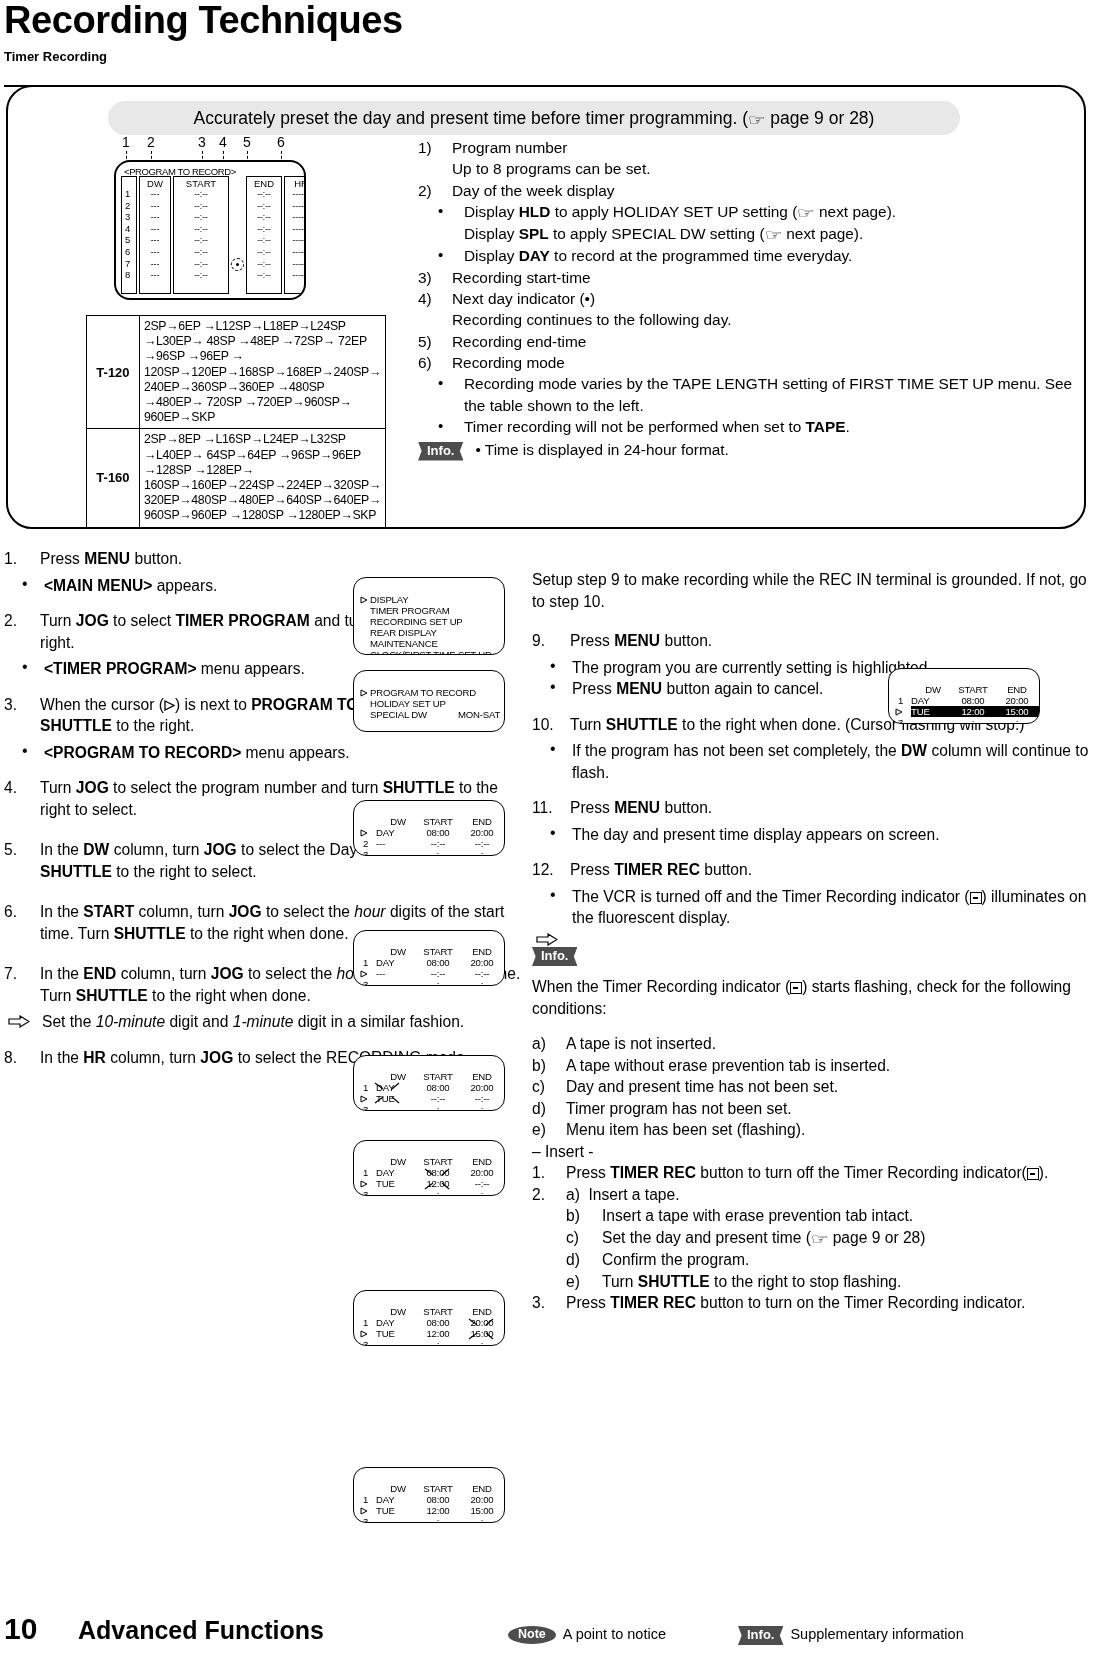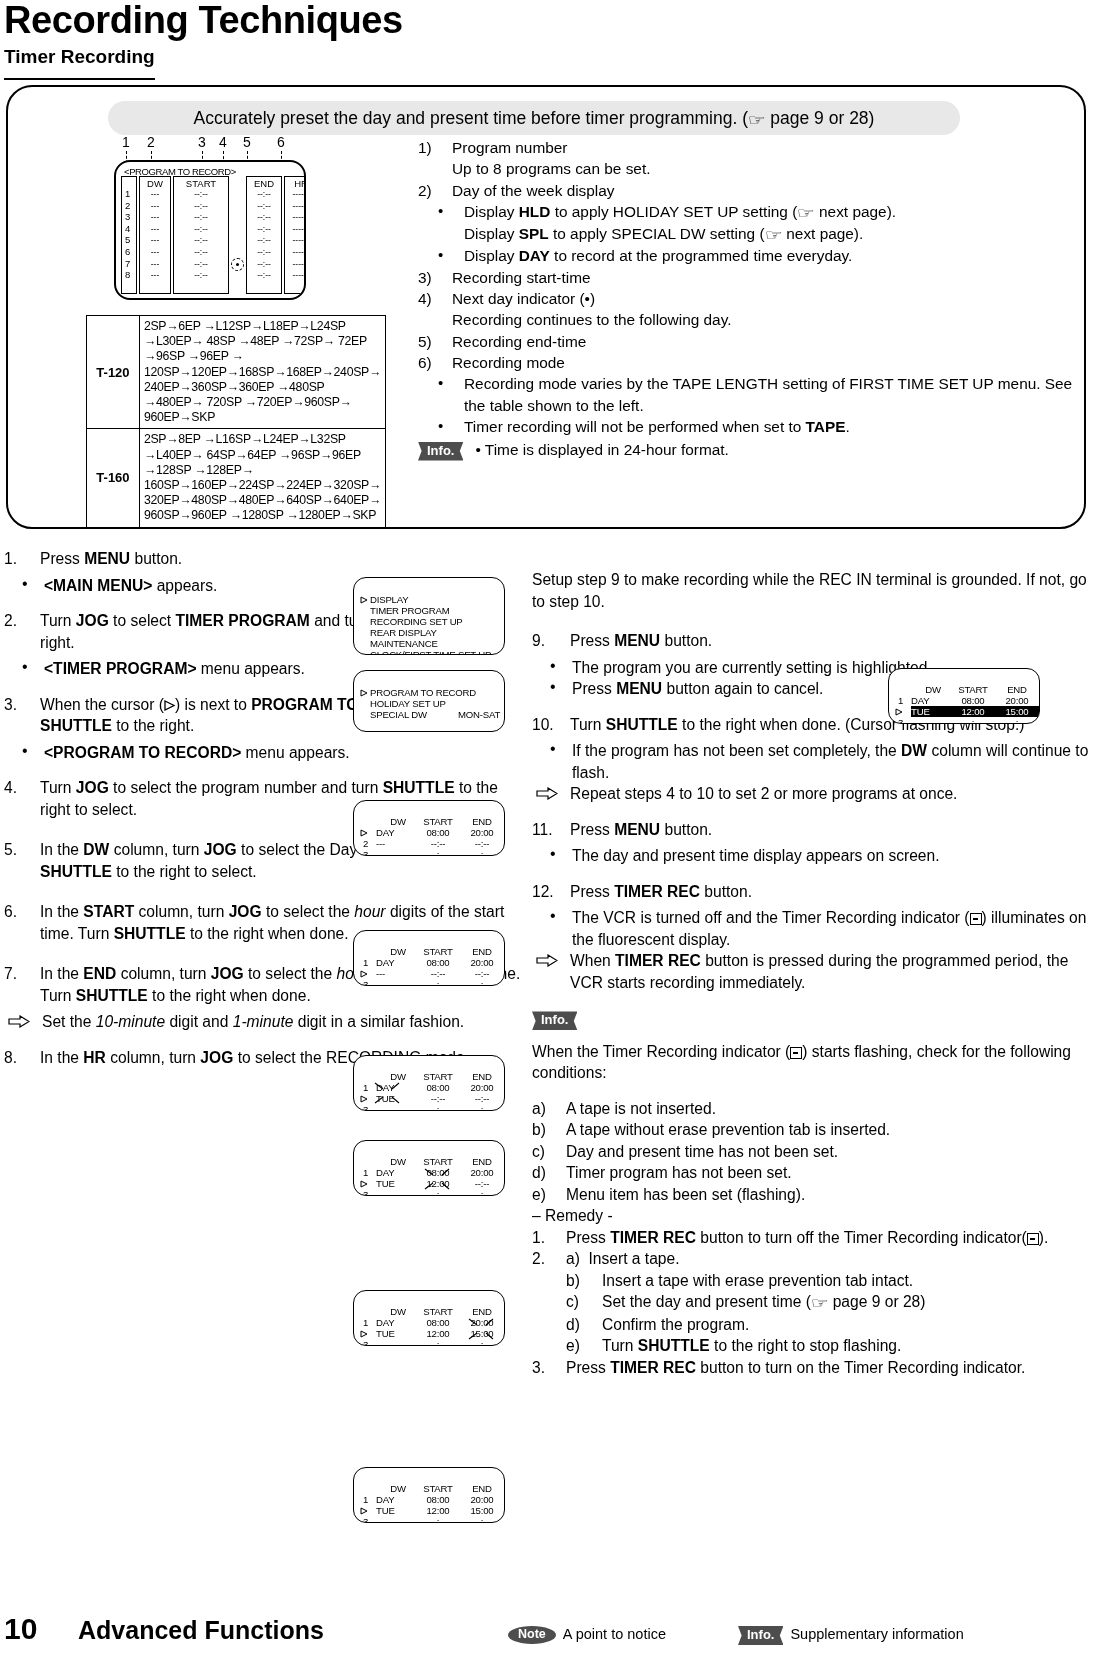--- a/index.html
+++ b/index.html
@@ -30,24 +30,24 @@
     top: -2px;
     font-size: 38px;
     font-weight: bold;
     letter-spacing: -0.4px;
     line-height: 44px;
   }
   #section-title {
     position: absolute;
     left: 4px;
     top: 46px;
-    font-size: 19px;
+    font-size: 13px;
     font-weight: bold;
     border-bottom: 2.4px solid #000;
-    padding-bottom: 10px;
+    padding-bottom: 17px;
     line-height: 22px;
   }
 
   
   #callout-box {
     position: absolute;
     left: 6px;
     top: 85px;
     width: 1080px;
     height: 444px;
@@ -593,41 +593,38 @@
 
   <div id="col-right">
     <div class="intro">Setup step 9 to make recording while the REC IN terminal is grounded.  If not, go to step 10.</div>
     <div id="right-steps">
         <div class="step wide"><span class="num">9.</span><span>Press <b>MENU</b> button.</span></div>
         <div class="bul"><span class="d">•</span><span>The program you are currently setting is highlighted.</span></div>
         <div class="bul"><span class="d">•</span><span>Press <b>MENU</b> button again to cancel.</span></div>
         <div class="sp"></div>
         <div class="step wide"><span class="num">10.</span><span>Turn <b>SHUTTLE</b> to the right when done. (Cursor flashing will stop.)</span></div>
         <div class="bul"><span class="d">•</span><span>If the program has not been set completely, the <b>DW</b> column will continue to flash.</span></div>
-        <div class="arrowline"><span class="ar"><span class="arrow-glyph"><svg width="22" height="13" viewBox="0 0 22 13">
-                <path d="M1 4 L12 4 L12 1 L21 6.5 L12 12 L12 9 L1 9 Z" fill="none" stroke="#000" stroke-width="1.2"></path>
-              </svg></span></span><span>Repeat steps 4 to 10 to set 2 or more programs at once.</span></div>
         <div class="sp"></div>
         <div class="step wide"><span class="num">11.</span><span>Press <b>MENU</b> button.</span></div>
         <div class="bul"><span class="d">•</span><span>The day and present time display appears on screen.</span></div>
         <div class="sp"></div>
         <div class="step wide"><span class="num">12.</span><span>Press <b>TIMER REC</b> button.</span></div>
         <div class="bul"><span class="d">•</span><span>The VCR is turned off and the Timer Recording indicator (<span class="timericon"></span>) illuminates on the fluorescent display.</span></div>
         <div class="arrowline"><span class="ar"><span class="arrow-glyph"><svg width="22" height="13" viewBox="0 0 22 13">
                 <path d="M1 4 L12 4 L12 1 L21 6.5 L12 12 L12 9 L1 9 Z" fill="none" stroke="#000" stroke-width="1.2"></path>
-              </svg></span></span><span>When <b>TIMER REC</b> button is pressed during the programmed period, the VCR starts recording immediately.</span></div>
+              </svg></span></span></div>
         <div class="sp"></div>
         <div style="margin:2px 0 10px 0;"><span class="info-badge">Info.</span></div>
         <div style="margin-bottom:14px;">When the Timer Recording indicator (<span class="timericon"></span>) starts flashing, check for the following conditions:</div>
         <div class="lett"><span class="mk">a)</span><span>A tape is not inserted.</span></div>
         <div class="lett"><span class="mk">b)</span><span>A tape without erase prevention tab is inserted.</span></div>
         <div class="lett"><span class="mk">c)</span><span>Day and present time has not been set.</span></div>
         <div class="lett"><span class="mk">d)</span><span>Timer program has not been set.</span></div>
         <div class="lett"><span class="mk">e)</span><span>Menu item has been set (flashing).</span></div>
-        <div>– Remedy -</div>
+        <div>– Insert -</div>
         <div class="lett"><span class="mk">1.</span><span>Press <b>TIMER REC</b> button to turn off the Timer Recording indicator(<span class="timericon"></span>).</span></div>
         <div class="lett"><span class="mk">2.</span><span>a)&nbsp; Insert a tape.</span></div>
         <div class="lett2"><span class="mk">b)</span><span>Insert a tape with erase prevention tab intact.</span></div>
         <div class="lett2"><span class="mk">c)</span><span>Set the day and present time (<span class="hand">☞</span> page 9 or 28)</span></div>
         <div class="lett2"><span class="mk">d)</span><span>Confirm the program.</span></div>
         <div class="lett2"><span class="mk">e)</span><span>Turn <b>SHUTTLE</b> to the right to stop flashing.</span></div>
         <div class="lett"><span class="mk">3.</span><span>Press <b>TIMER REC</b> button to turn on the Timer Recording indicator.</span></div>
       </div>
   </div>
 

